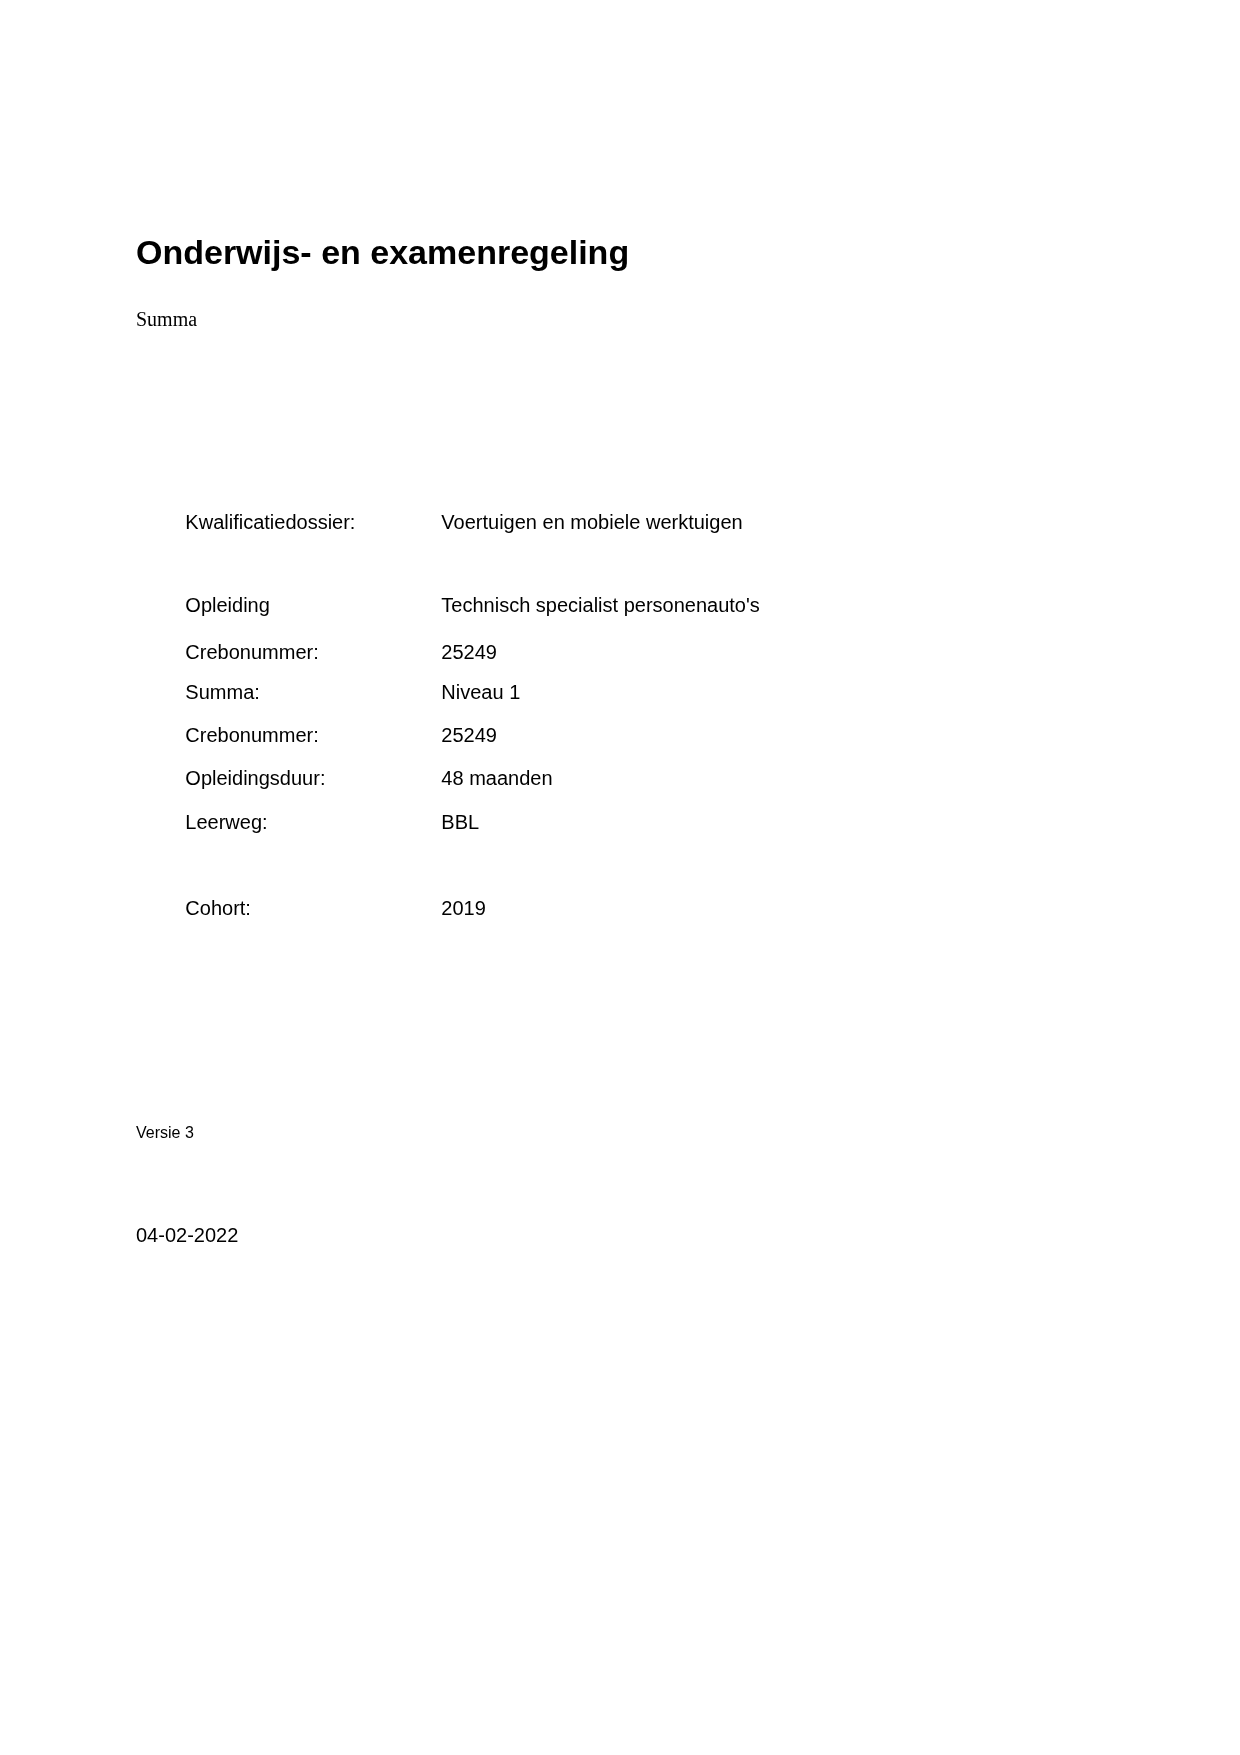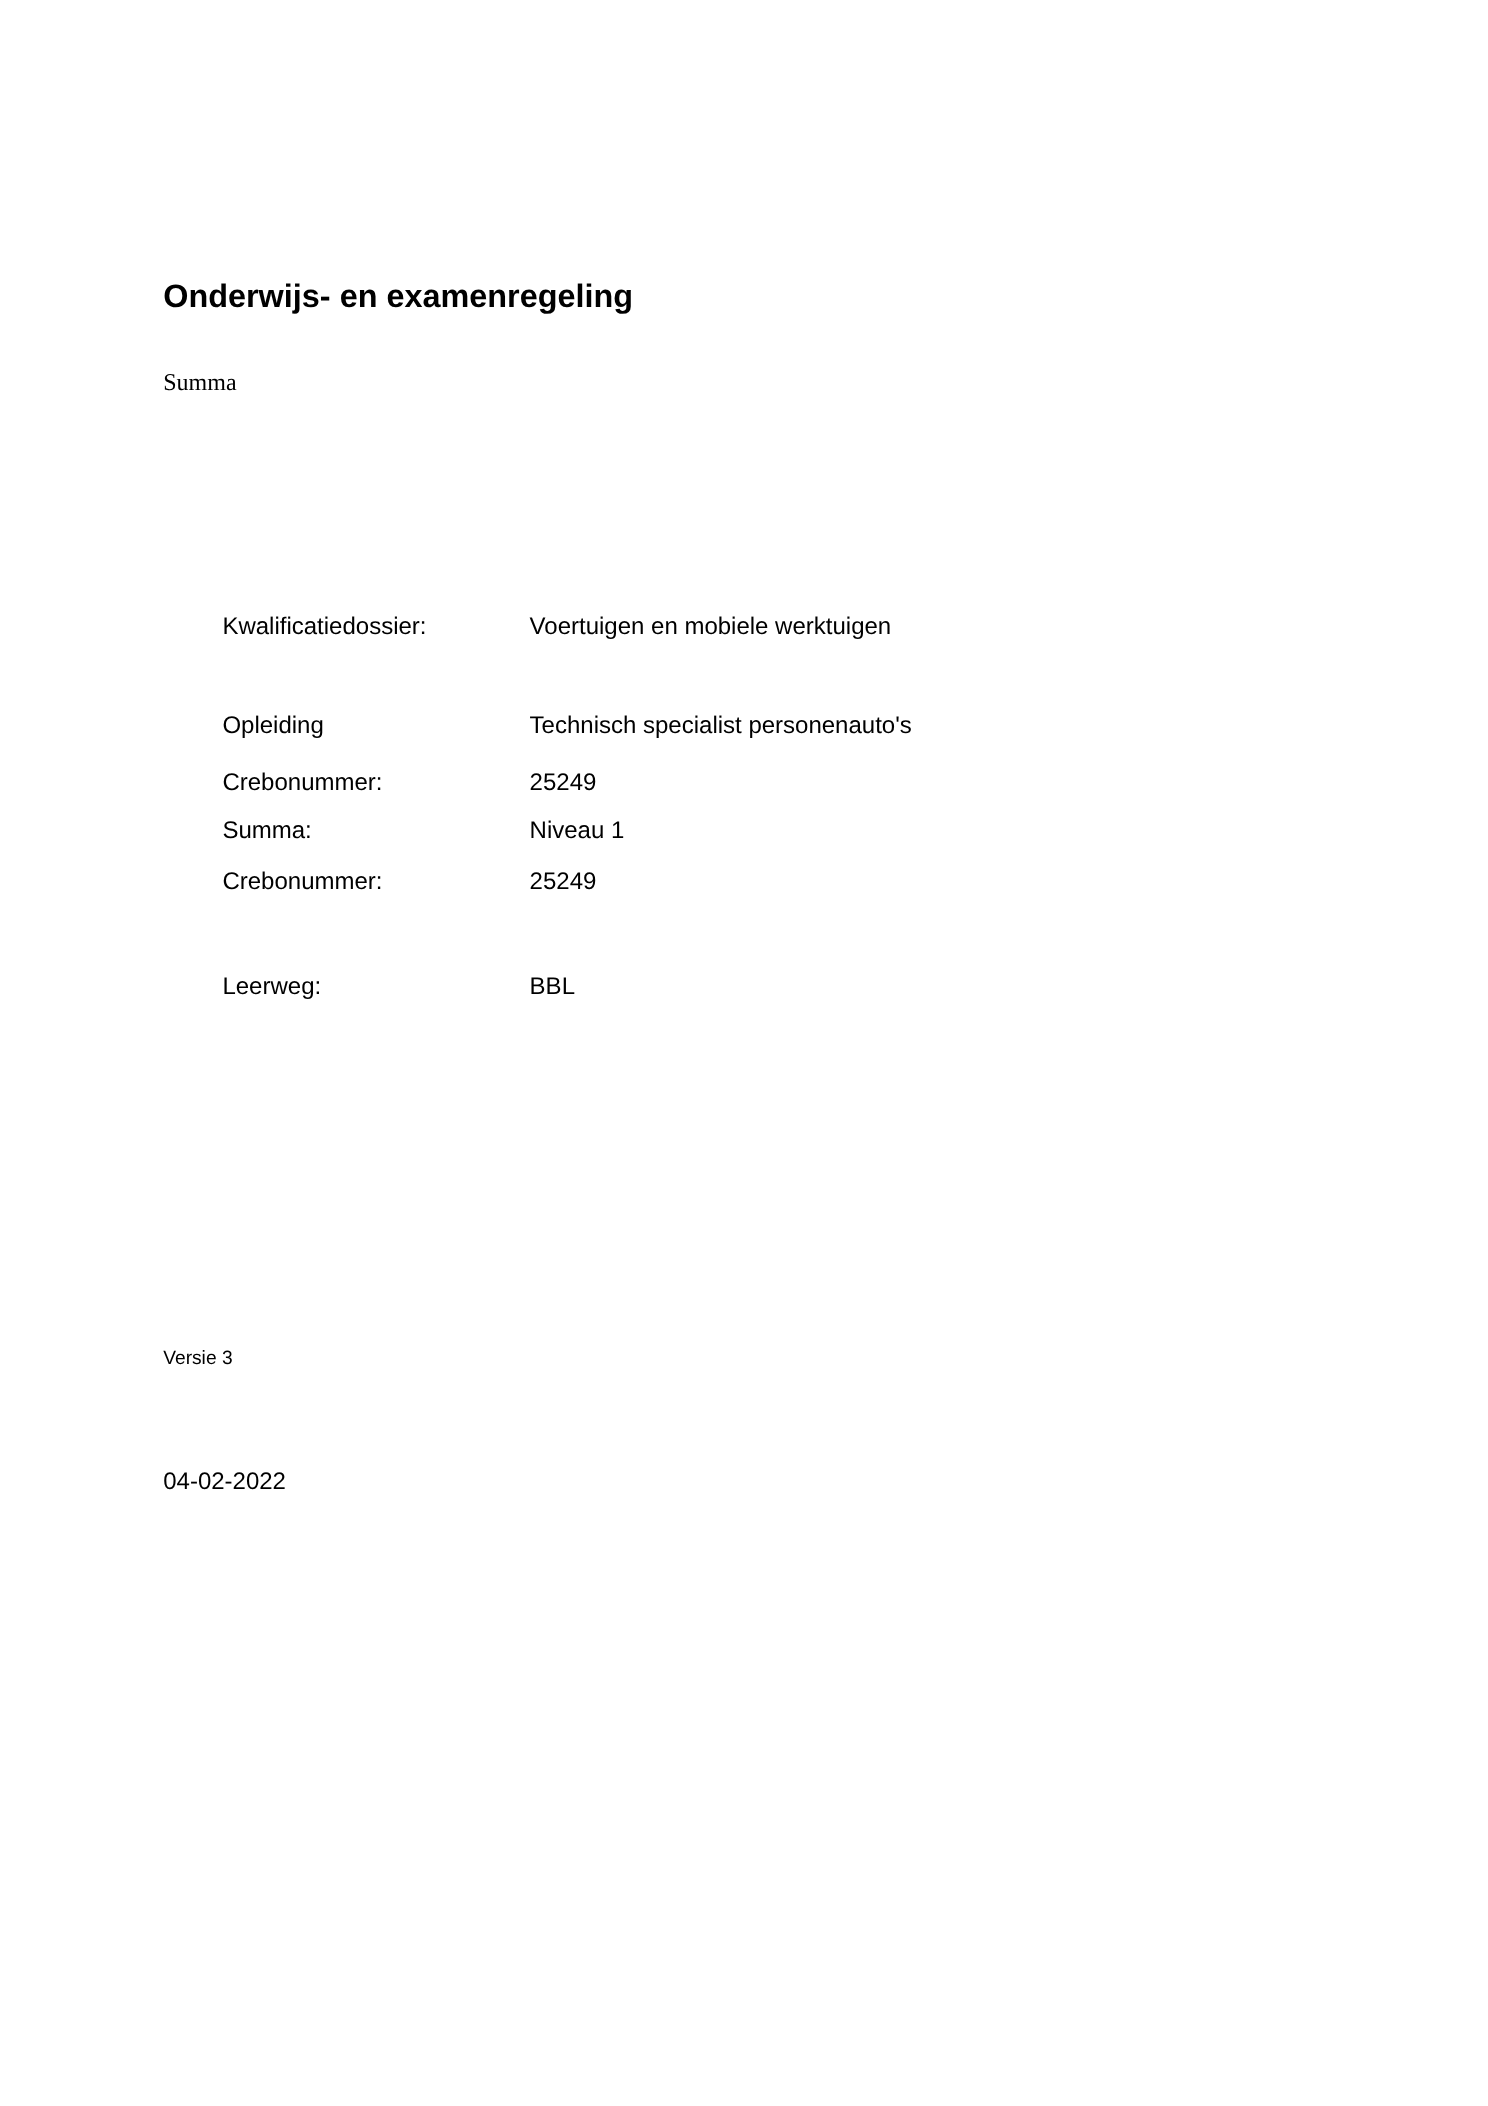--- a/index.html
+++ b/index.html
@@ -20,21 +20,21 @@
     inset: 0;
     background: #ffffff;
   }
   .abs {
     position: absolute;
     left: 136px;
     white-space: pre;
   }
   .doc-title {
     top: 213px;
-    font-size: 27px;
+    font-size: 34px;
     font-weight: bold;
     line-height: 32px;
     letter-spacing: 0px;
   }
   .org-name {
     top: 306px;
     font-size: 20px;
     line-height: 26px;
     font-family: Liberation Serif, serif;
   }
@@ -98,18 +98,26 @@
 
   <div class="abs info-group g2">
     <div class="info-row">
       <span class="info-label">Summa:</span><span class="info-value">Niveau 1</span>
     </div>
     <div class="info-row">
       <span class="info-label">Leerweg:</span><span class="info-value">BBL</span>
     </div>
   </div>
 
+  <div class="abs info-group g3">
+    <div class="info-row">
+      <span class="info-label">Opleidingsduur:</span><span class="info-value">48 maanden</span>
+    </div>
+    <div class="info-row">
+      <span class="info-label">Cohort:</span><span class="info-value">2019</span>
+    </div>
+  </div>
 
   <div class="abs version-line">Versie 3</div>
 
   <div class="abs date-line">04-02-2022</div>
 
 </div>
 
 </body></html>

